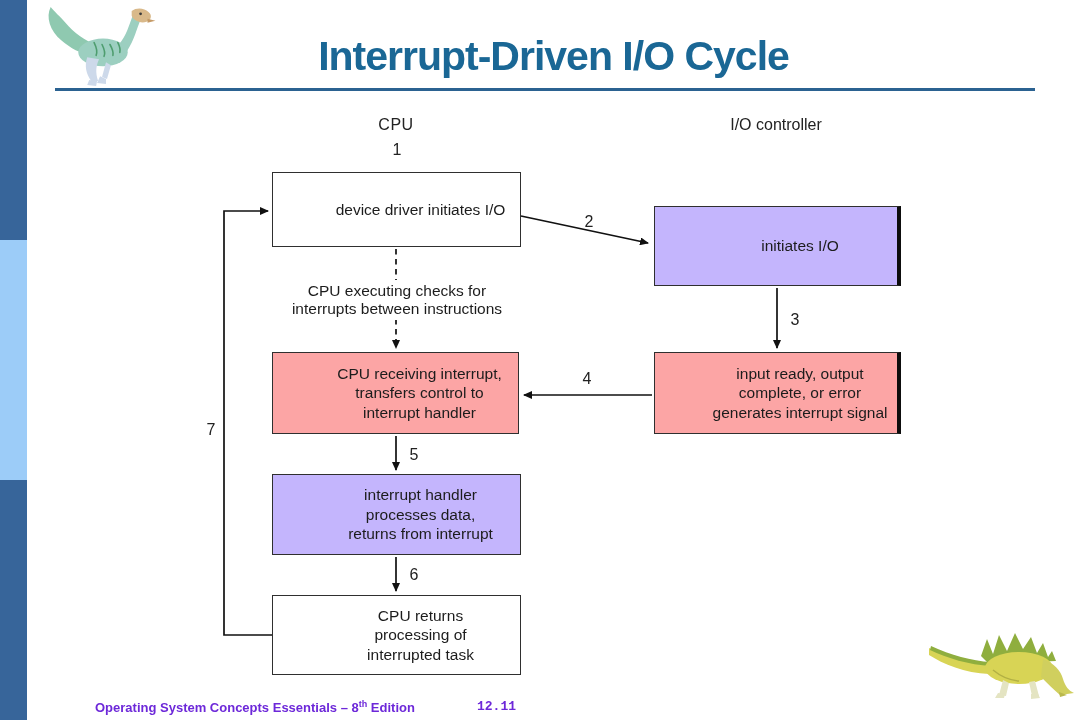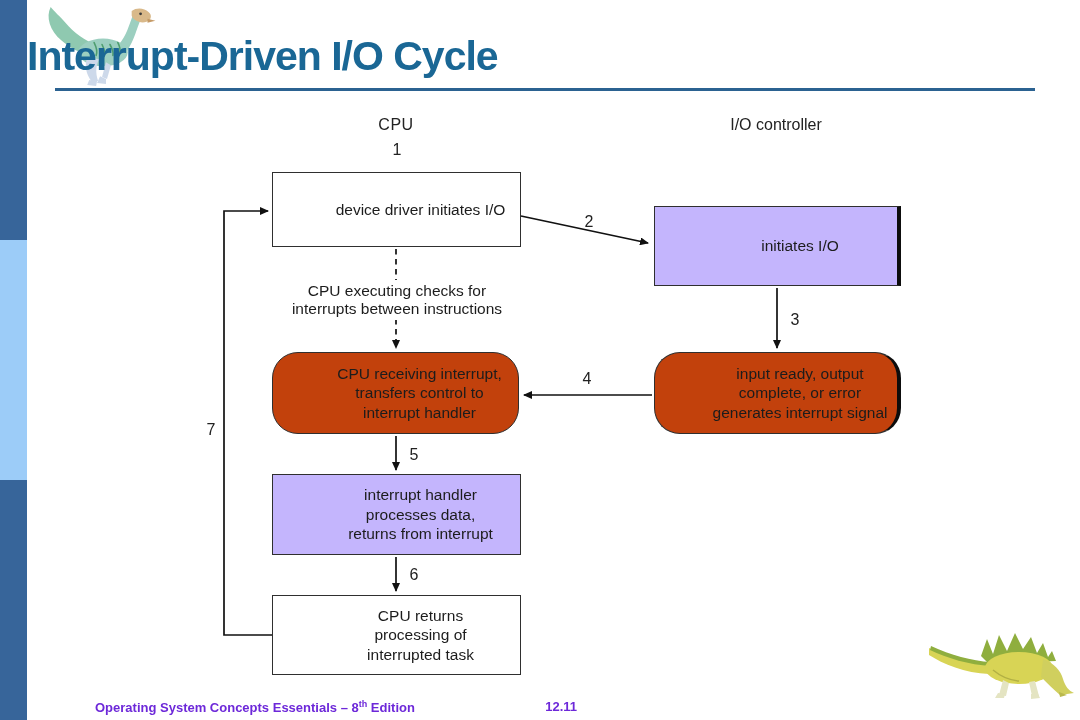--- a/index.html
+++ b/index.html
@@ -9,37 +9,37 @@
   }
   
   .sidebar{position:absolute;left:0;top:0;width:27px;height:720px;}
   .sidebar .seg{position:absolute;left:0;width:27px;}
   .seg-top{top:0;height:240px;background:#37659a;}
   .seg-mid{top:240px;height:240px;background:#9cccf8;}
   .seg-bot{top:480px;height:240px;background:#37659a;}
 
   
   .title{
-    position:absolute;left:27px;right:0;top:33px;
+    position:absolute;left:27px;right:0;top:33px;text-align:center;
     font-size:41px;font-weight:700;color:#1a6795;letter-spacing:-1px;
   }
   .title-rule{position:absolute;left:55px;top:88px;width:980px;height:3px;background:#2b6291;}
   .logo{position:absolute;left:40px;top:3px;width:130px;height:84px;}
 
   
   .figure{position:absolute;left:11px;top:0;width:968px;height:720px;}
   .connectors{position:absolute;left:0;top:0;width:1080px;height:720px;pointer-events:none;}
   .dbox{
     position:absolute;display:flex;align-items:center;justify-content:center;
     border:1.6px solid #2f2f2f;box-sizing:border-box;text-align:center;
     font-size:15.5px;line-height:19.5px;color:#1c1c1c;white-space:pre-line;padding-left:48px;
   }
   .b-white{background:#ffffff;}
   .b-blue{background:#c4b5fd;}
-  .b-gray{background:#c2410c;border-radius:26px;}
+  .b-gray{background:#fca5a5;}
   .shadow-r{border-right:4px solid #0d0d0d;}
   #box1{left:261px;top:172px;width:249px;height:75px;}
   #box2{left:643px;top:206px;width:247px;height:80px;}
   #box3{left:261px;top:352px;width:247px;height:82px;}
   #box4{left:643px;top:352px;width:247px;height:82px;}
   #box5{left:261px;top:474px;width:249px;height:81px;}
   #box6{left:261px;top:595px;width:249px;height:80px;}
 
   .lbl{position:absolute;font-size:16px;color:#222;text-align:center;}
   #hdr-cpu{left:345px;top:116px;width:80px;letter-spacing:.5px;}
@@ -55,21 +55,21 @@
     position:absolute;left:230px;top:280px;width:312px;text-align:center;
     font-size:15.5px;line-height:18px;color:#1c1c1c;background:#ffffff;
     white-space:pre-line;padding:2px 0;
   }
 
   
   .footer{position:absolute;left:0;top:697px;width:1080px;height:23px;
     font-size:13px;font-weight:700;color:#6d28d9;}
   .foot-left{position:absolute;left:95px;top:2px;}
   .foot-left sup{font-size:9px;}
-  .foot-page{position:absolute;left:477px;top:2px;width:100px;text-align:right;}
+  .foot-page{position:absolute;left:477px;top:2px;width:100px;text-align:left;font-family:Liberation Mono, monospace;}
   .foot-right{position:absolute;right:5px;top:2px;}
   .dino-br{position:absolute;left:928px;top:608px;width:152px;height:92px;}
 </style>
 </head>
 <body>
 
 <div class="slide">
 
   <div class="sidebar">
     <div class="seg seg-top"></div>

